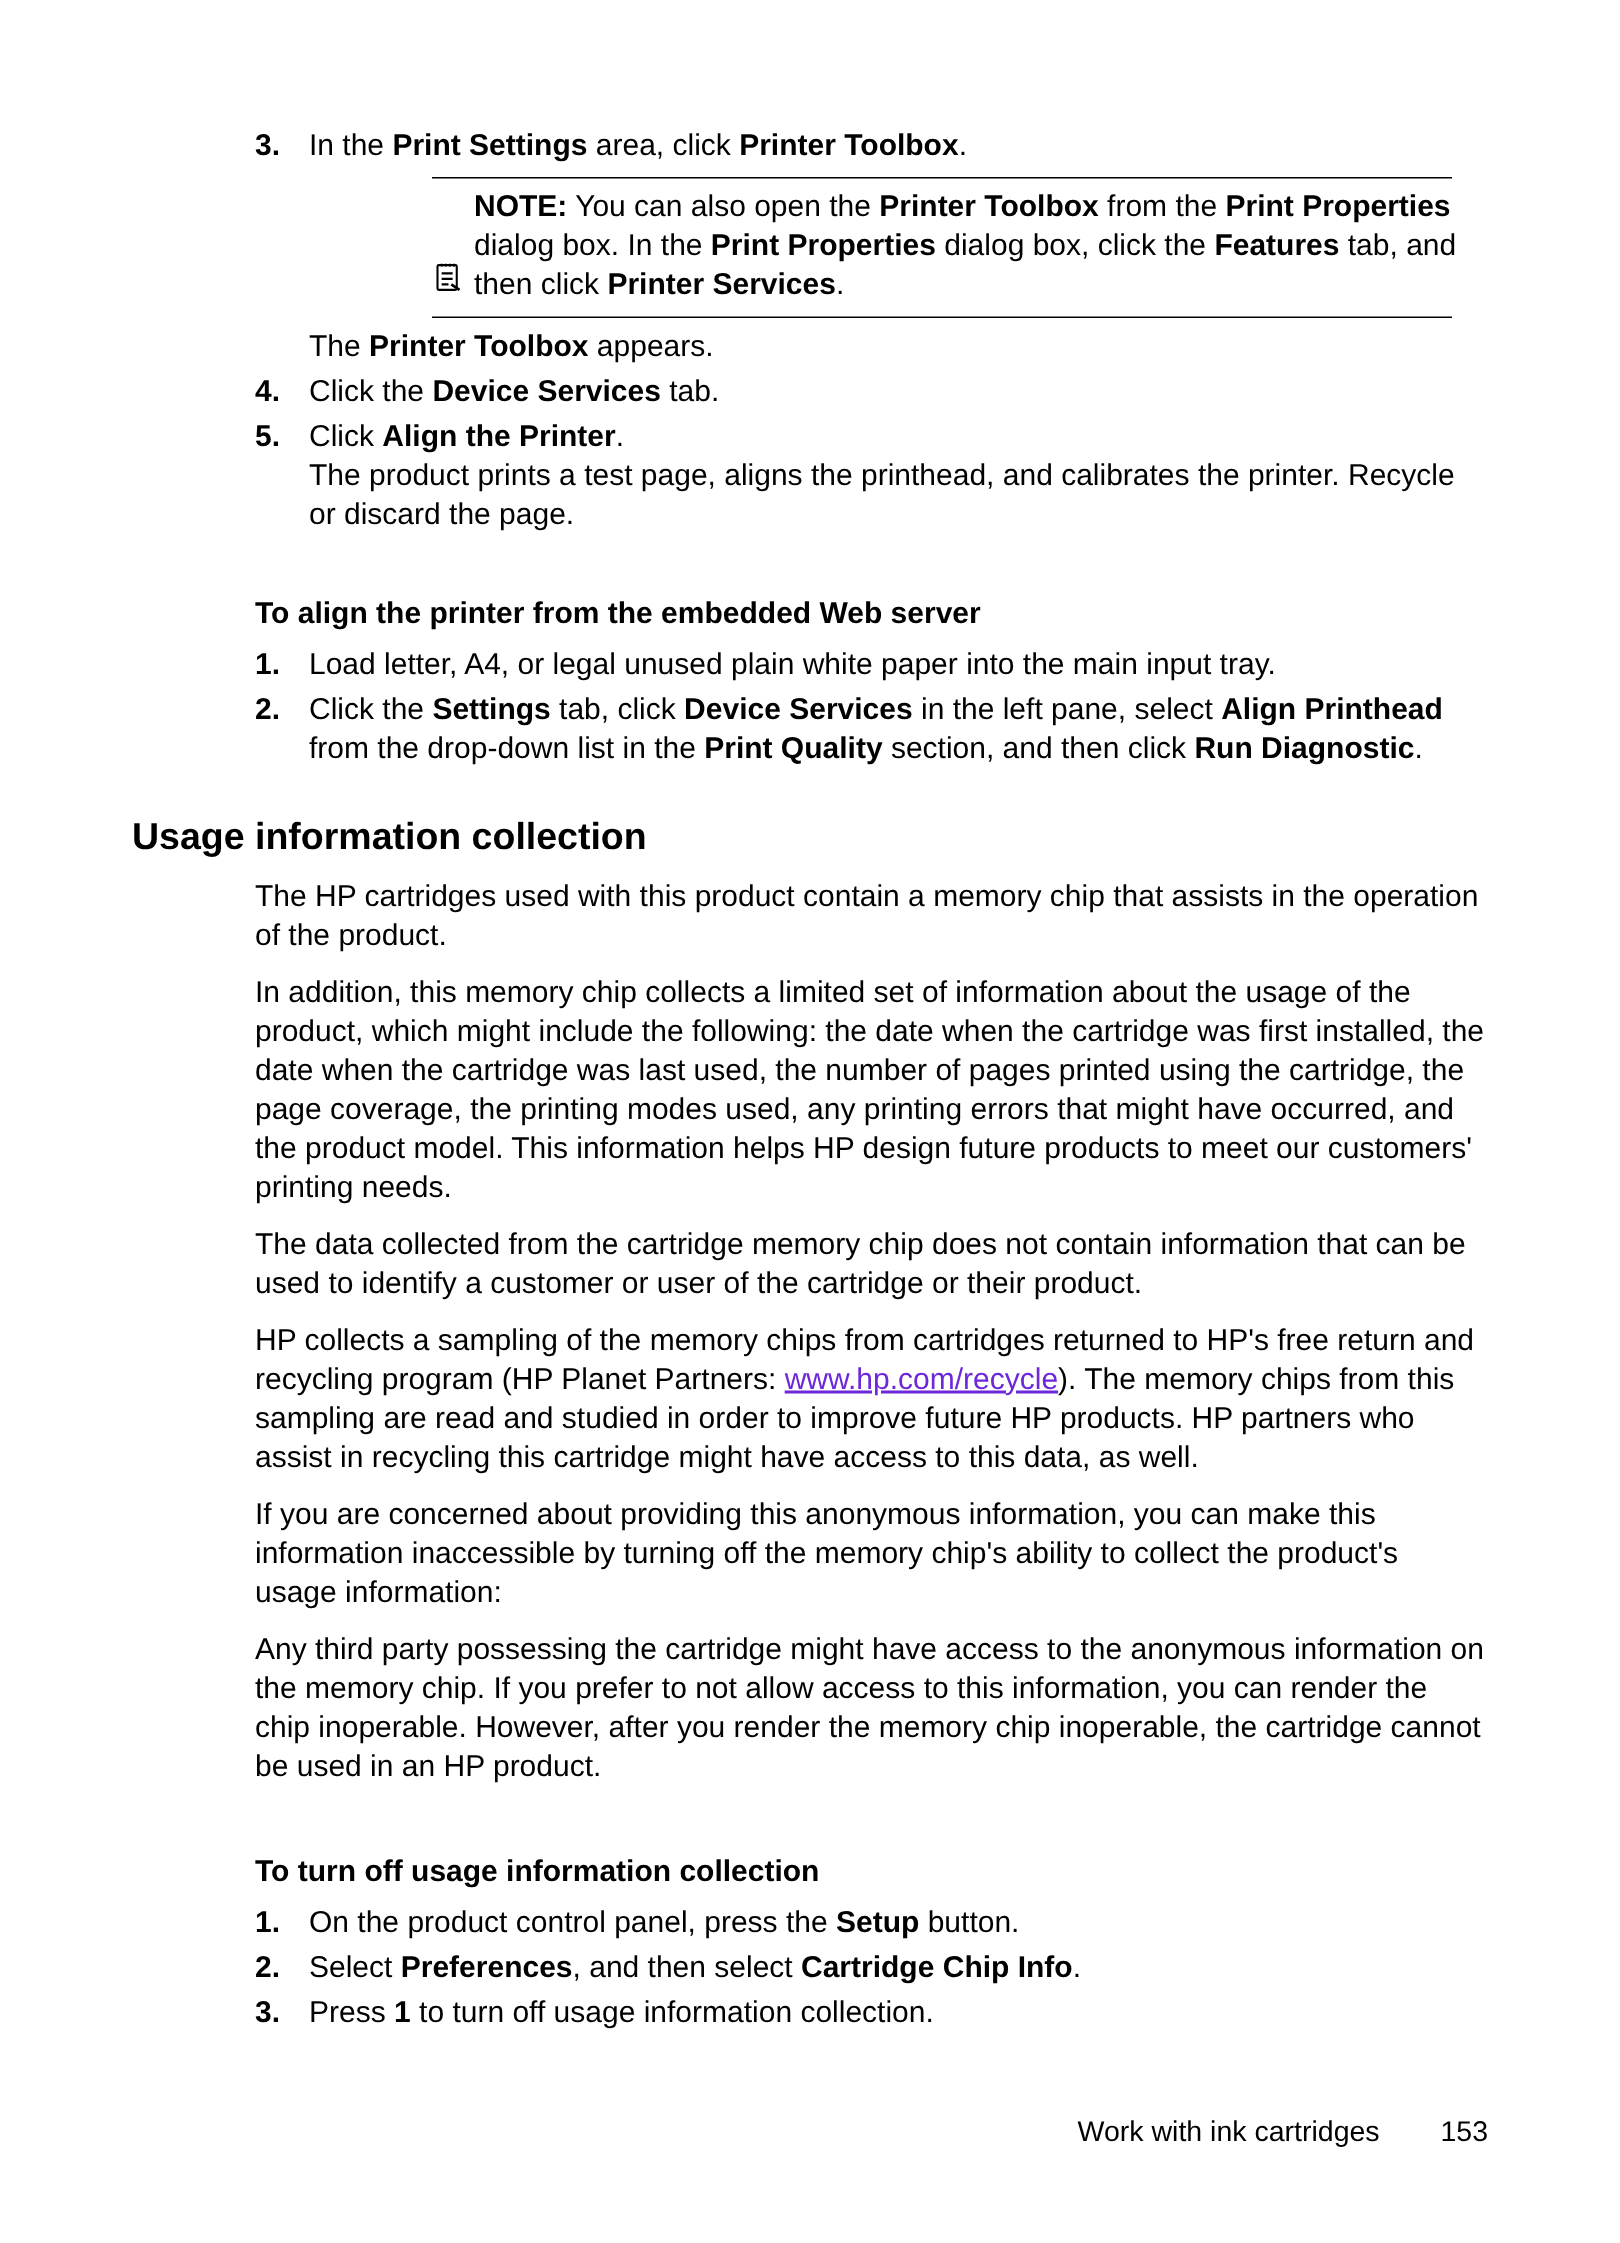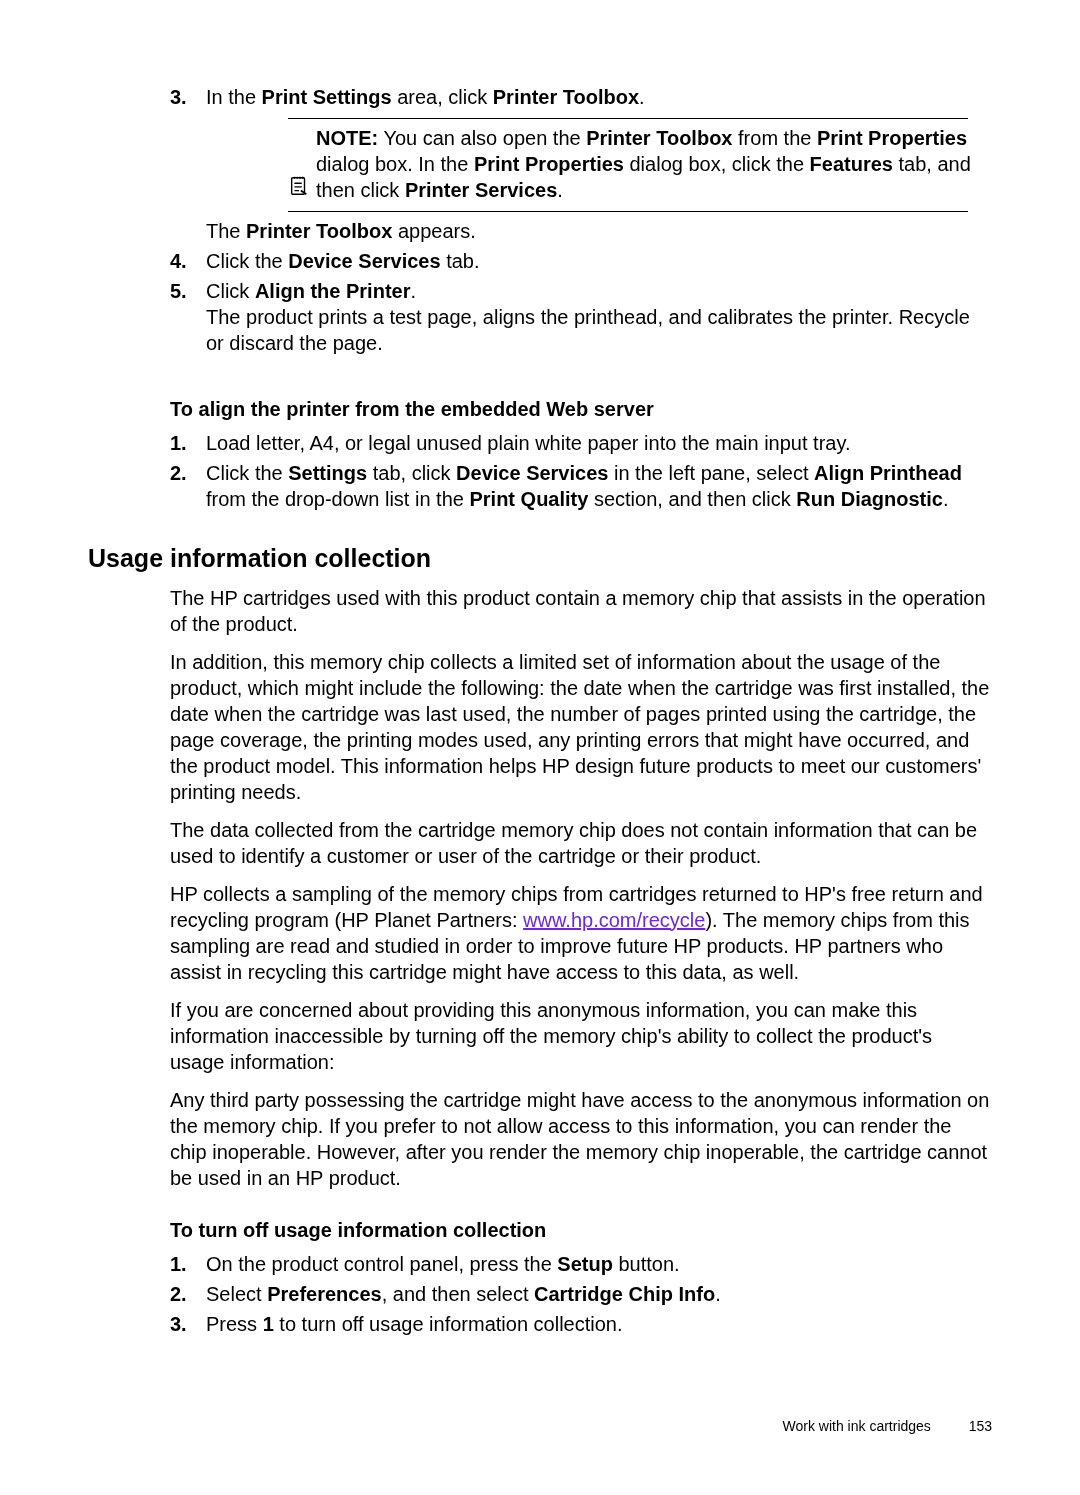--- a/index.html
+++ b/index.html
@@ -77,21 +77,21 @@
   }
   .b { font-weight: bold; }
   a.link {
     color: #6d28d9;
     text-decoration: underline;
   }
   .footer {
     position: absolute;
     bottom: 60px;
     right: 88px;
-    font-size: 14px;
+    font-size: 19px;
   }
   .footer .sep {
     display: inline-block;
     width: 30px;
   }
 </style>
 </head>
 <body>
 
 <div class="page">
@@ -161,21 +161,21 @@
   <div class="h3">Usage information collection</div>
 
   <div class="usage-block">
     <p class="body-p"><span>The HP cartridges used with this product contain a memory chip that assists in the operation of the product.</span></p>
     <p class="body-p"><span>In addition, this memory chip collects a limited set of information about the usage of the product, which might include the following: the date when the cartridge was first installed, the date when the cartridge was last used, the number of pages printed using the cartridge, the page coverage, the printing modes used, any printing errors that might have occurred, and the product model. This information helps HP design future products to meet our customers' printing needs.</span></p>
     <p class="body-p"><span>The data collected from the cartridge memory chip does not contain information that can be used to identify a customer or user of the cartridge or their product.</span></p>
     <p class="body-p"><span>HP collects a sampling of the memory chips from cartridges returned to HP's free return and recycling program (HP Planet Partners: </span><a class="link" href="#">www.hp.com/recycle</a><span>). The memory chips from this sampling are read and studied in order to improve future HP products. HP partners who assist in recycling this cartridge might have access to this data, as well.</span></p>
     <p class="body-p"><span>If you are concerned about providing this anonymous information, you can make this information inaccessible by turning off the memory chip's ability to collect the product's usage information:</span></p>
     <p class="body-p"><span>Any third party possessing the cartridge might have access to the anonymous information on the memory chip. If you prefer to not allow access to this information, you can render the chip inoperable. However, after you render the memory chip inoperable, the cartridge cannot be used in an HP product.</span></p>
 
-    <div class="section-h" style="margin-top:26px;">To turn off usage information collection</div>
+    <div class="section-h" style="margin-top:44px;">To turn off usage information collection</div>
   </div>
 
   <div class="indent-list">
     <div class="ol-item">
       <div class="ol-num">1.</div>
       <div class="ol-body"><span>On the product control panel, press the </span><span class="b">Setup</span><span> button.</span></div>
     </div>
     <div class="ol-item">
       <div class="ol-num">2.</div>
       <div class="ol-body"><span>Select </span><span class="b">Preferences</span><span>, and then select </span><span class="b">Cartridge Chip Info</span><span>.</span></div>

